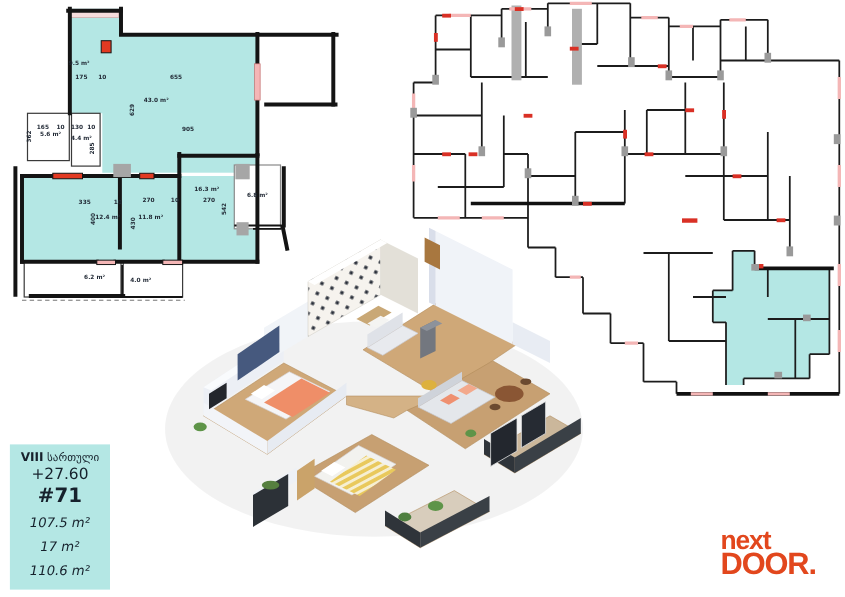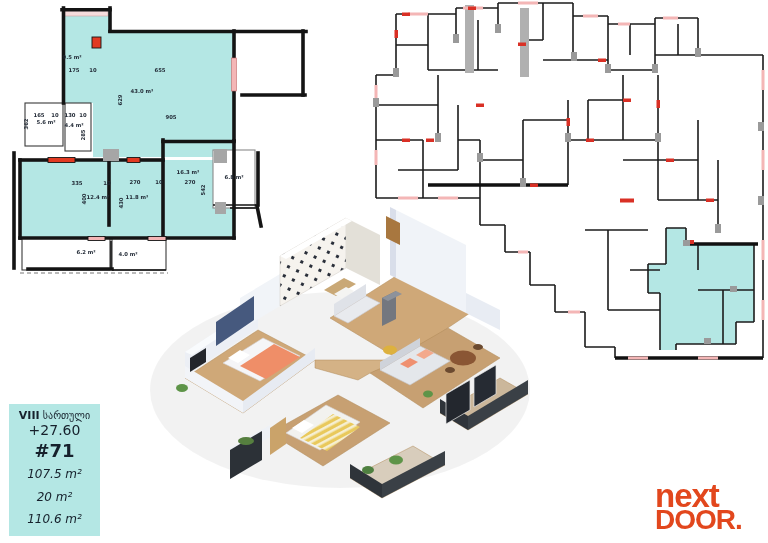--- a/index.html
+++ b/index.html
@@ -13,21 +13,21 @@
             padding:6px 2px 8px 2px;box-sizing:border-box;color:#16212c;text-align:center;}
   #info-box .l1{font-size:10px;line-height:11px;}
   #info-box .l1 b{font-size:11px;}
   #info-box .l2{font-size:14px;line-height:11px;}
   #info-box .l3{font-size:18px;font-weight:700;line-height:20px;}
   #info-box .area{font-size:12px;line-height:18px;font-style:italic;}
   
   #logo{left:655px;top:482px;width:110px;text-align:left;
         font-family:"Liberation Sans","DejaVu Sans",sans-serif;font-weight:900;
         line-height:0.82;letter-spacing:-1px;}
-  #logo .ln1{font-size:33px;}
+  #logo .ln1{font-size:24px;}
   #logo .ln2{font-size:28px;}
   #logo .dot{font-size:28px;letter-spacing:0;}
   .planlabel{font-weight:700;}
 </style>
 </head>
 <body>
 
 <svg id="unit-plan" class="abs" style="left:8px;top:3px" width="305" height="272" viewBox="0 0 305 272">
 
   <g>
@@ -304,20 +304,20 @@
     <polygon points="318,196 342,182 342,212 318,226" fill="#23272e" stroke="#e8e8e8" stroke-width="0.7"></polygon>
     <polygon points="346,180 368,167 368,196 346,209" fill="#262b33" stroke="#e8e8e8" stroke-width="0.7"></polygon>
   </g>
 </svg>
 
 <div id="info-box" class="abs">
   <div class="l1"><b>VIII</b> <span>სართული</span></div>
   <div class="l2">+27.60</div>
   <div class="l3">#71</div>
   <div class="area">107.5 m²</div>
-  <div class="area">20 m²</div>
+  <div class="area">17 m²</div>
   <div class="area">110.6 m²</div>
 </div>
 
 <div id="logo" class="abs" style="color: rgb(226, 71, 29);">
   <div class="ln1">next</div>
   <div class="ln2"><span>DOOR</span><span class="dot">.</span></div>
 </div>
 
 </body></html>

